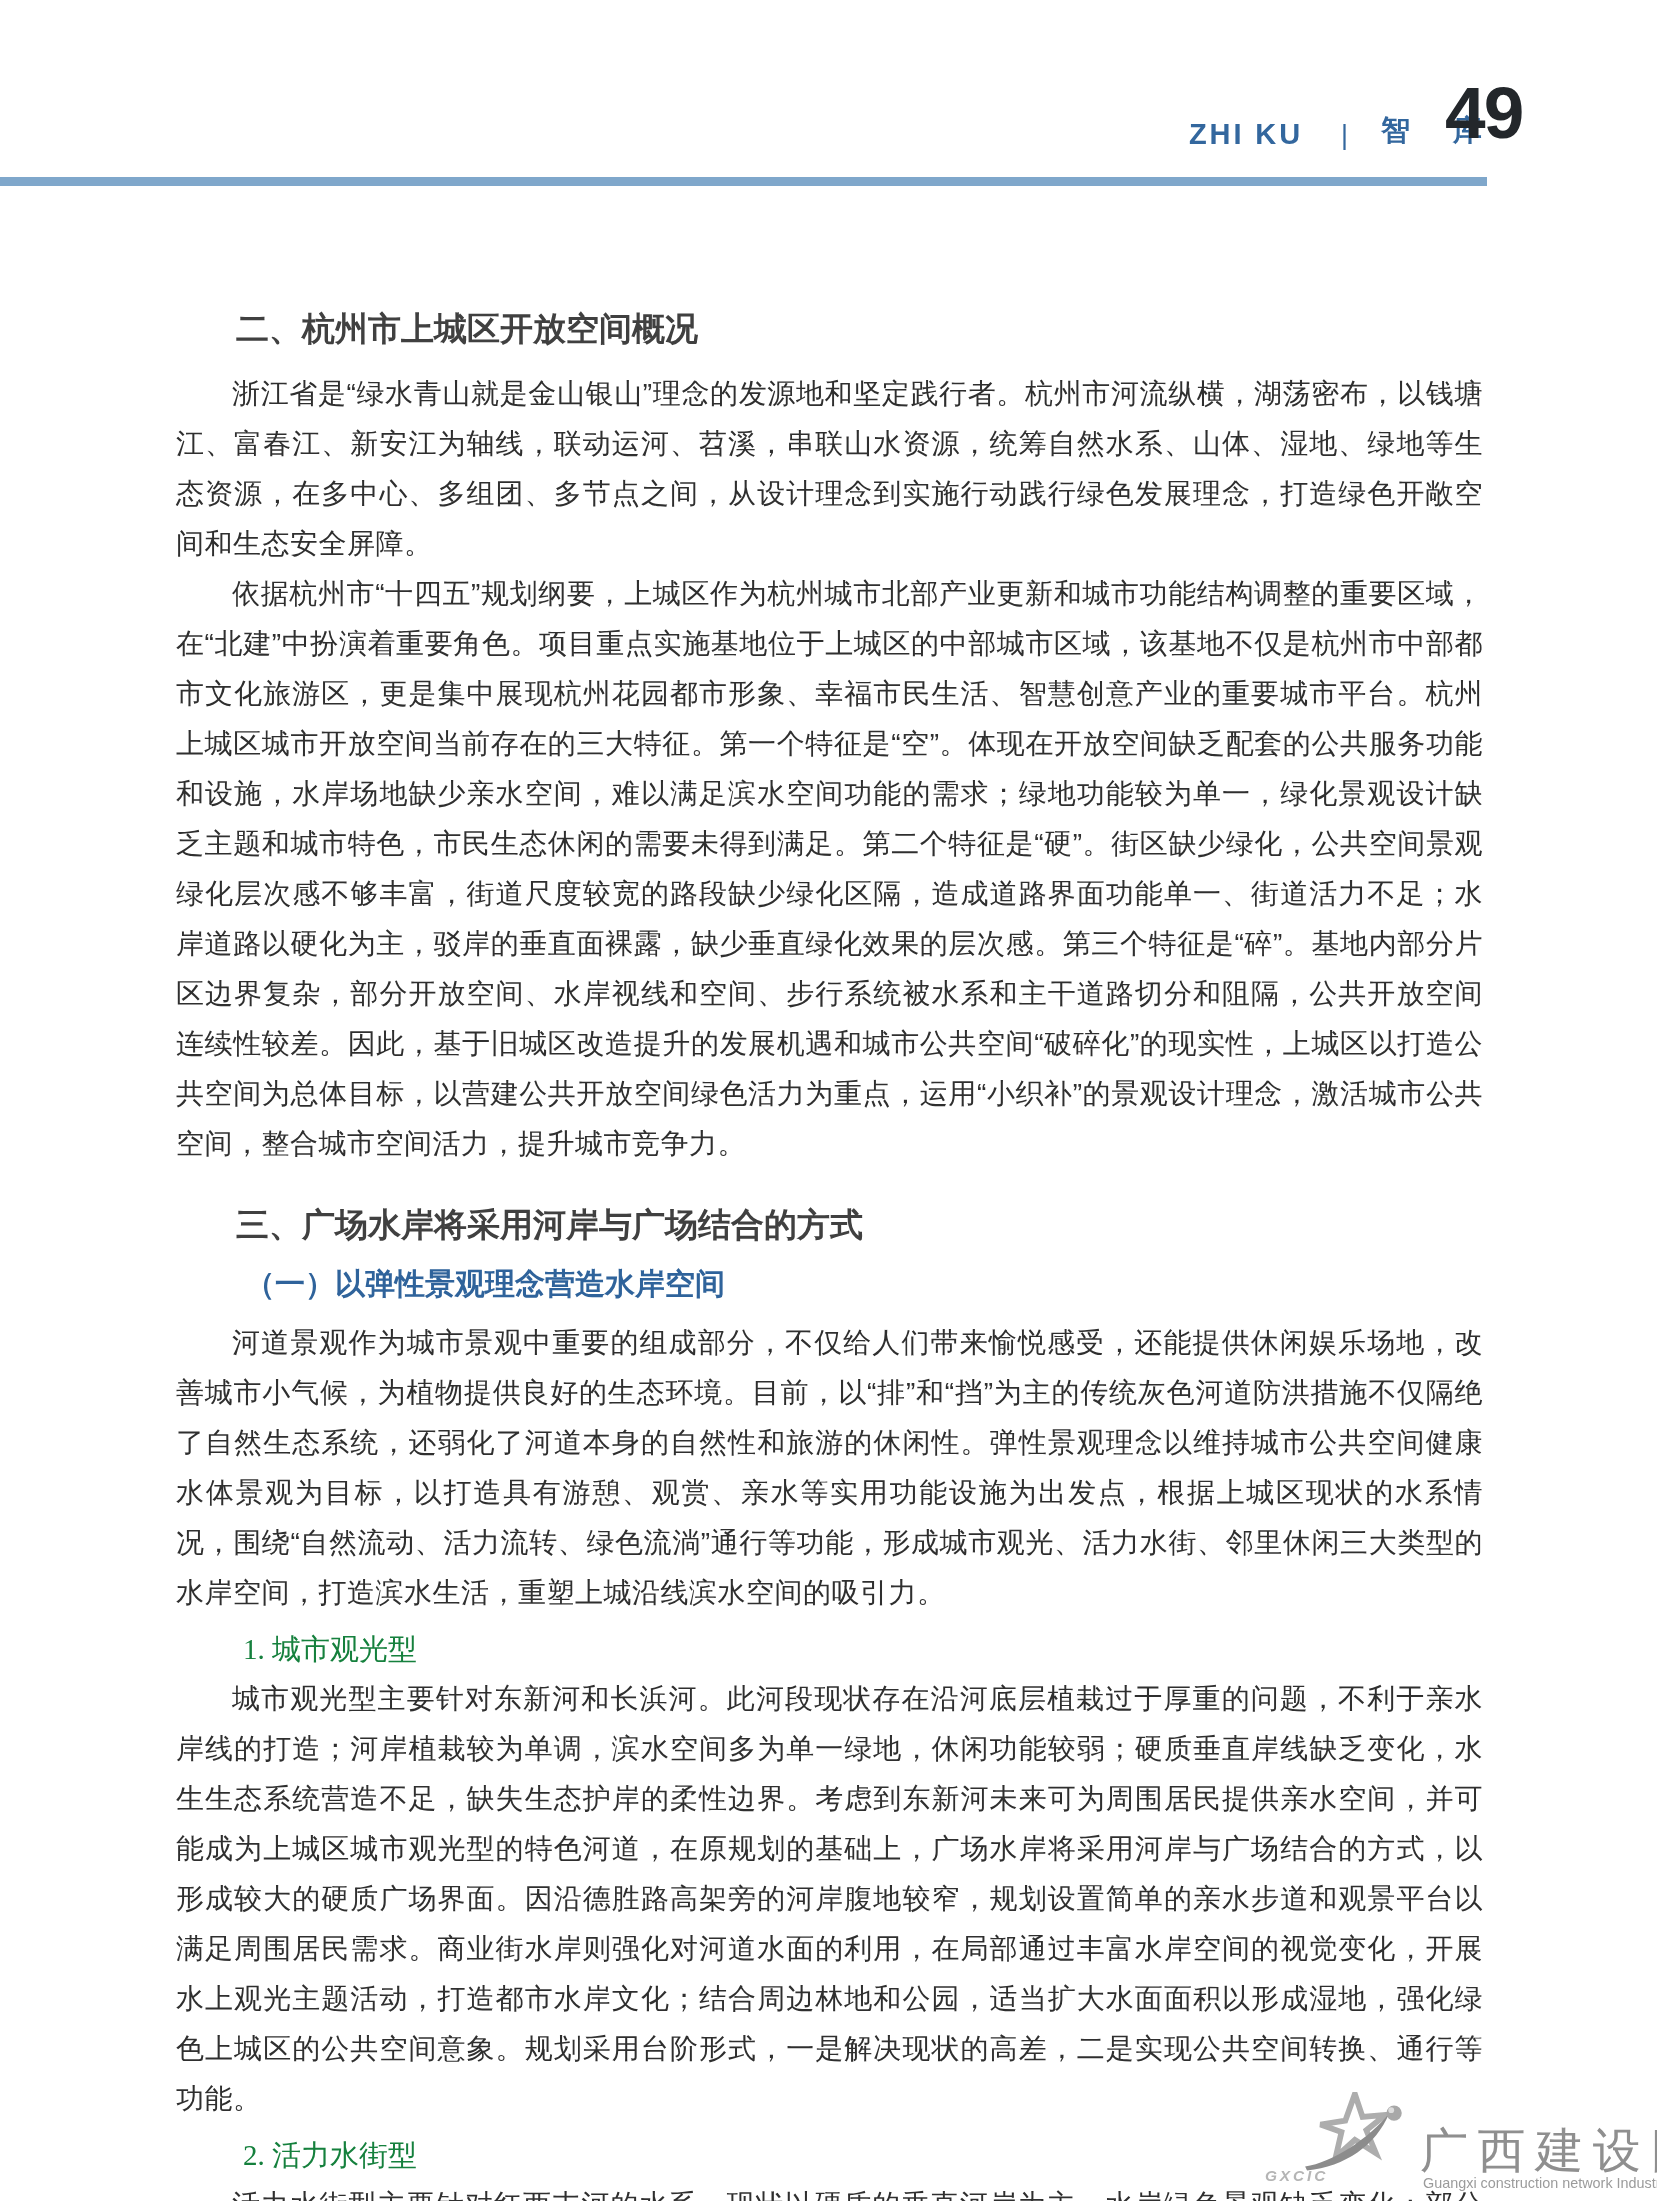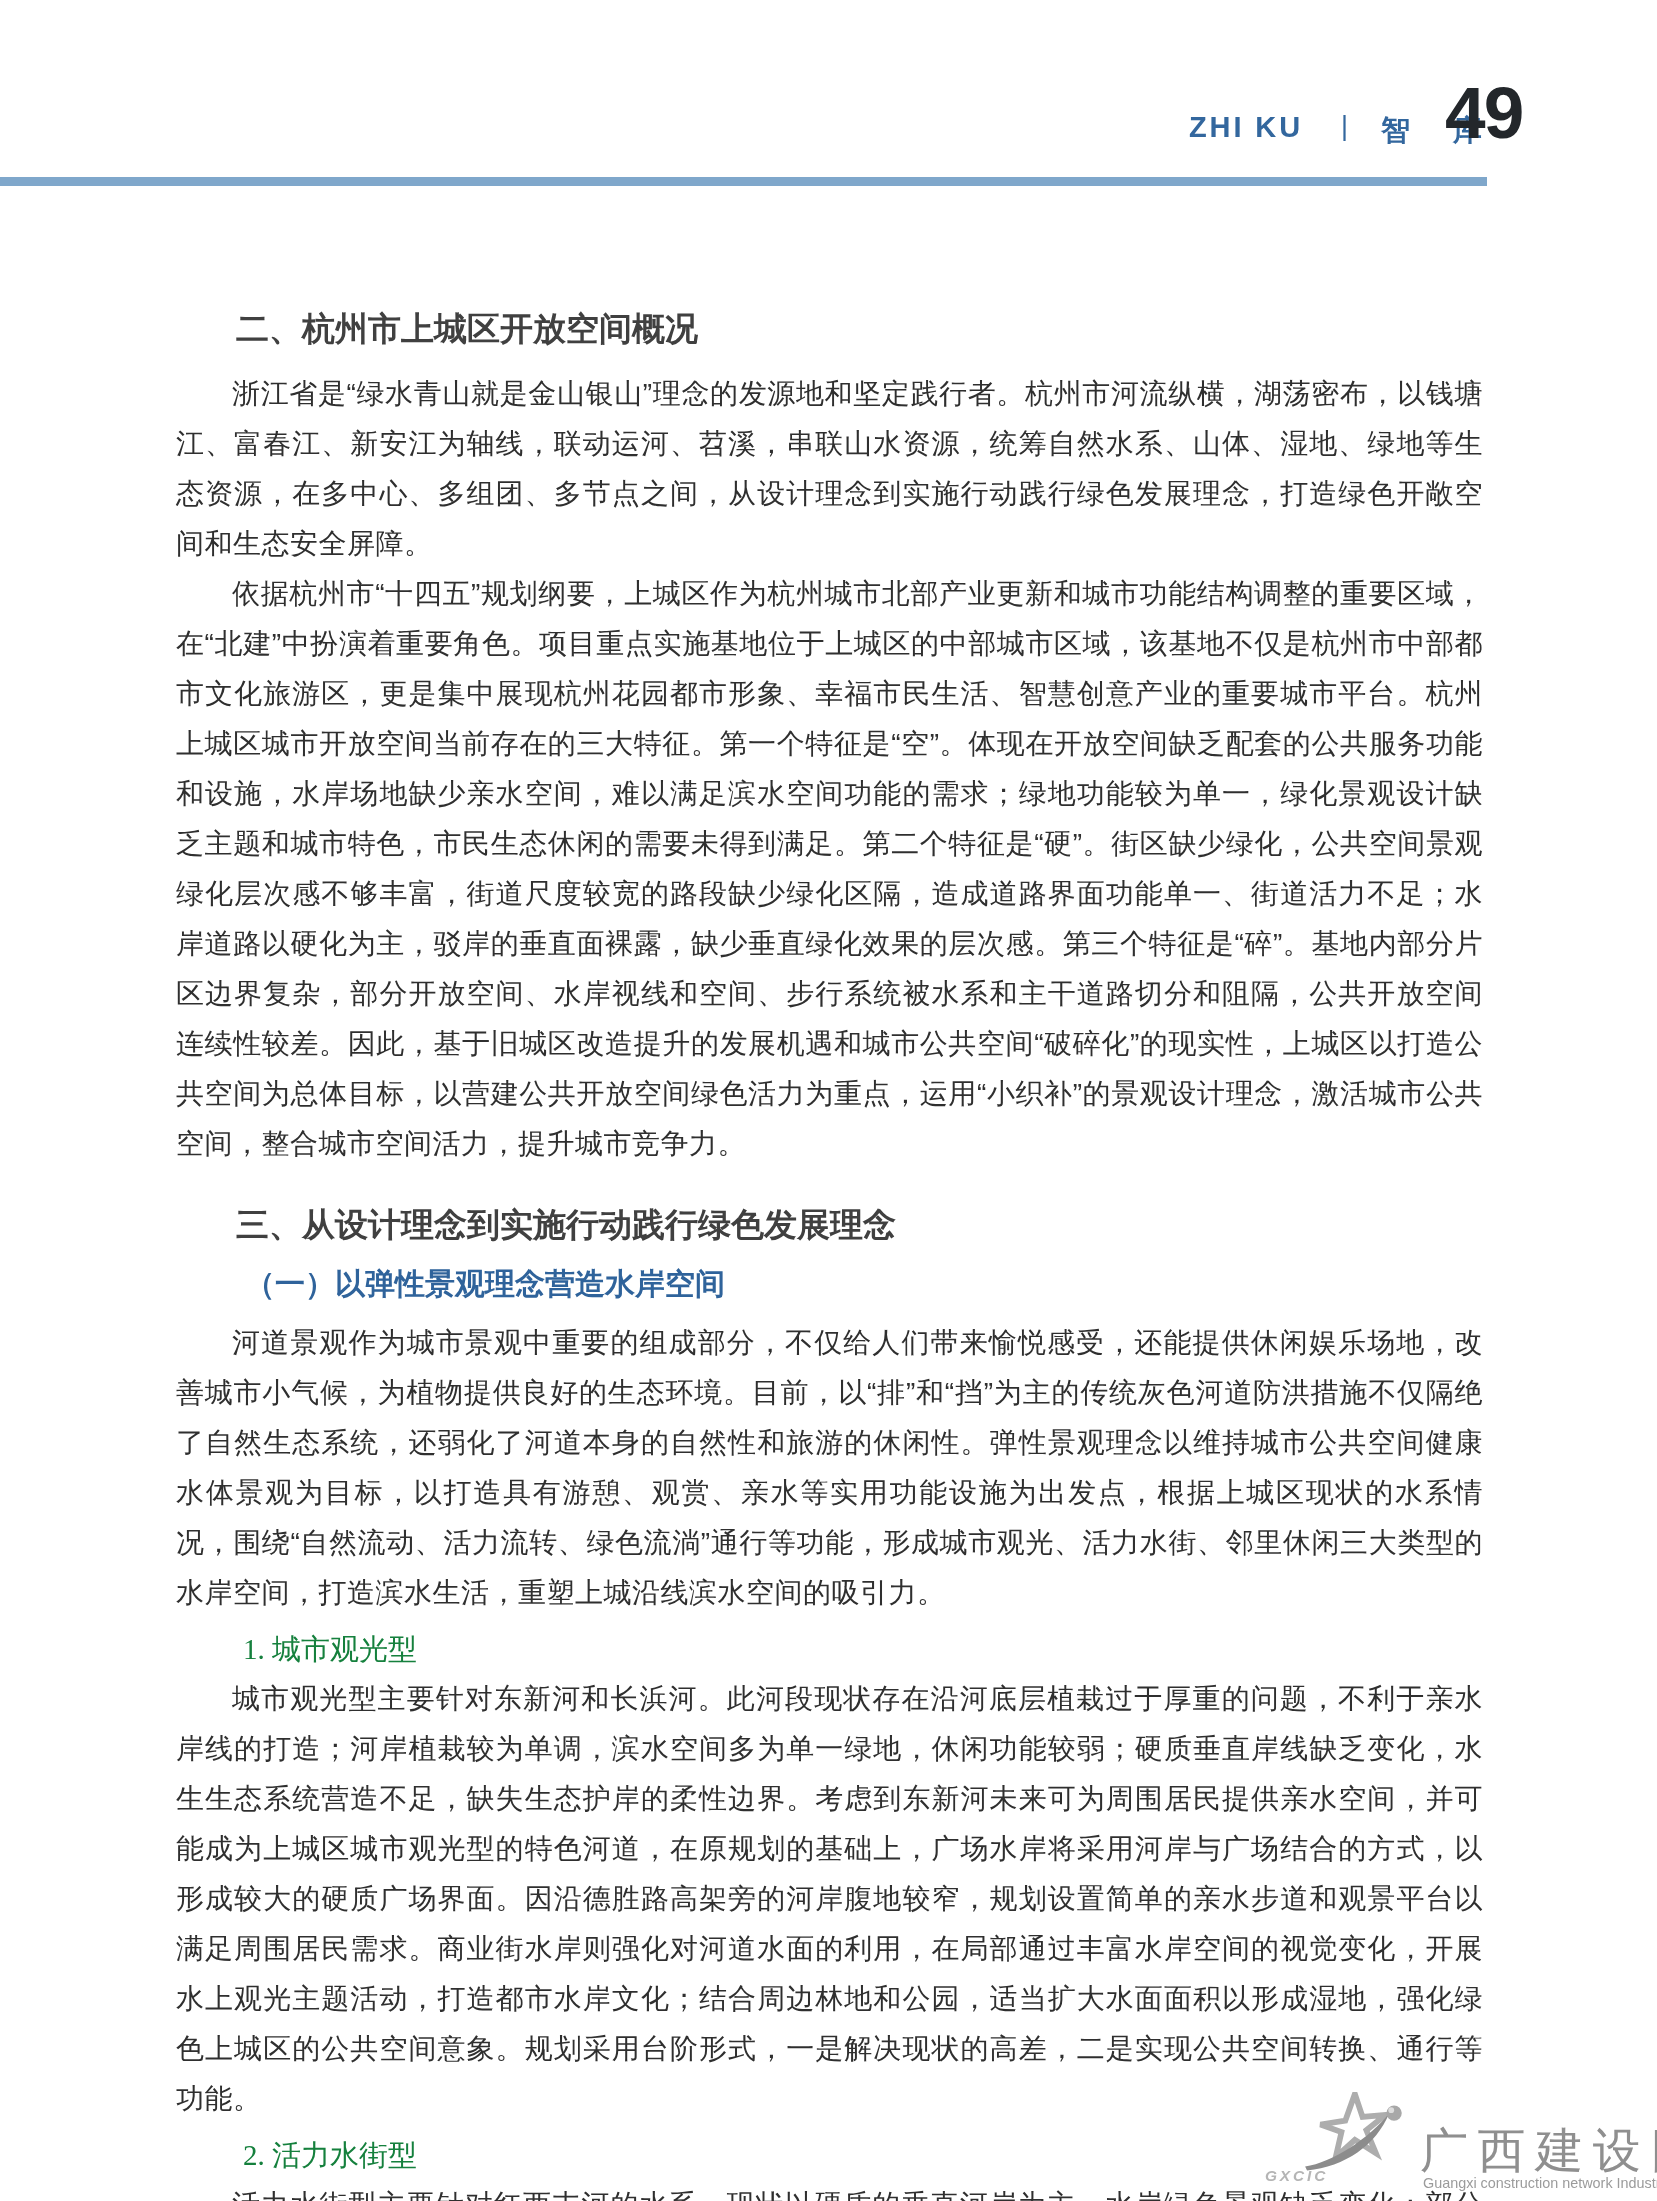--- a/index.html
+++ b/index.html
@@ -11,21 +11,21 @@
     overflow: hidden;
     font-family: "Liberation Sans", sans-serif;
   }
 
   
   .header-meta {
     position: absolute;
     top: 111px;
     left: 1189px;
     display: flex;
-    align-items: flex-start;
+    align-items: flex-end;
     color: #33679E;
     font-weight: bold;
     white-space: nowrap;
   }
   .journal-pinyin { font-size: 29px; letter-spacing: 2.9px; }
   .header-divider { font-size: 27px; margin: 0 33px 0 38px; font-weight: normal; }
   .journal-cn { font-size: 29px; letter-spacing: 17.3px; }
   .page-number {
     position: absolute;
     top: 71px;
@@ -138,21 +138,21 @@
     <span class="journal-cn">智 库</span>
   </div>
   <div class="page-number">49</div>
   <div class="header-rule"></div>
 
   <main class="article">
     <h2 class="sec-heading">二、杭州市上城区开放空间概况</h2>
     <p>浙江省是“绿水青山就是金山银山”理念的发源地和坚定践行者。杭州市河流纵横，湖荡密布，以钱塘江、富春江、新安江为轴线，联动运河、苕溪，串联山水资源，统筹自然水系、山体、湿地、绿地等生态资源，在多中心、多组团、多节点之间，从设计理念到实施行动践行绿色发展理念，打造绿色开敞空间和生态安全屏障。</p>
     <p>依据杭州市“十四五”规划纲要，上城区作为杭州城市北部产业更新和城市功能结构调整的重要区域，在“北建”中扮演着重要角色。项目重点实施基地位于上城区的中部城市区域，该基地不仅是杭州市中部都市文化旅游区，更是集中展现杭州花园都市形象、幸福市民生活、智慧创意产业的重要城市平台。杭州上城区城市开放空间当前存在的三大特征。第一个特征是“空”。体现在开放空间缺乏配套的公共服务功能和设施，水岸场地缺少亲水空间，难以满足滨水空间功能的需求；绿地功能较为单一，绿化景观设计缺乏主题和城市特色，市民生态休闲的需要未得到满足。第二个特征是“硬”。街区缺少绿化，公共空间景观绿化层次感不够丰富，街道尺度较宽的路段缺少绿化区隔，造成道路界面功能单一、街道活力不足；水岸道路以硬化为主，驳岸的垂直面裸露，缺少垂直绿化效果的层次感。第三个特征是“碎”。基地内部分片区边界复杂，部分开放空间、水岸视线和空间、步行系统被水系和主干道路切分和阻隔，公共开放空间连续性较差。因此，基于旧城区改造提升的发展机遇和城市公共空间“破碎化”的现实性，上城区以打造公共空间为总体目标，以营建公共开放空间绿色活力为重点，运用“小织补”的景观设计理念，激活城市公共空间，整合城市空间活力，提升城市竞争力。</p>
 
-    <h2 class="sec-heading h2-gap">三、从设计理念到实施行动践行绿色发展理念</h2>
+    <h2 class="sec-heading h2-gap">三、广场水岸将采用河岸与广场结合的方式</h2>
     <h3 class="sub-heading">（一）以弹性景观理念营造水岸空间</h3>
     <p>河道景观作为城市景观中重要的组成部分，不仅给人们带来愉悦感受，还能提供休闲娱乐场地，改善城市小气候，为植物提供良好的生态环境。目前，以“排”和“挡”为主的传统灰色河道防洪措施不仅隔绝了自然生态系统，还弱化了河道本身的自然性和旅游的休闲性。弹性景观理念以维持城市公共空间健康水体景观为目标，以打造具有游憩、观赏、亲水等实用功能设施为出发点，根据上城区现状的水系情况，围绕“自然流动、活力流转、绿色流淌”通行等功能，形成城市观光、活力水街、邻里休闲三大类型的水岸空间，打造滨水生活，重塑上城沿线滨水空间的吸引力。</p>
 
     <h4 class="subsub">1. 城市观光型</h4>
     <p>城市观光型主要针对东新河和长浜河。此河段现状存在沿河底层植栽过于厚重的问题，不利于亲水岸线的打造；河岸植栽较为单调，滨水空间多为单一绿地，休闲功能较弱；硬质垂直岸线缺乏变化，水生生态系统营造不足，缺失生态护岸的柔性边界。考虑到东新河未来可为周围居民提供亲水空间，并可能成为上城区城市观光型的特色河道，在原规划的基础上，广场水岸将采用河岸与广场结合的方式，以形成较大的硬质广场界面。因沿德胜路高架旁的河岸腹地较窄，规划设置简单的亲水步道和观景平台以满足周围居民需求。商业街水岸则强化对河道水面的利用，在局部通过丰富水岸空间的视觉变化，开展水上观光主题活动，打造都市水岸文化；结合周边林地和公园，适当扩大水面面积以形成湿地，强化绿色上城区的公共空间意象。规划采用台阶形式，一是解决现状的高差，二是实现公共空间转换、通行等功能。</p>
 
     <h4 class="subsub">2. 活力水街型</h4>
     <p>活力水街型主要针对红西支河的水系，现状以硬质的垂直河岸为主，水岸绿色景观缺乏变化；部分河岸因</p>
   </main>
 

